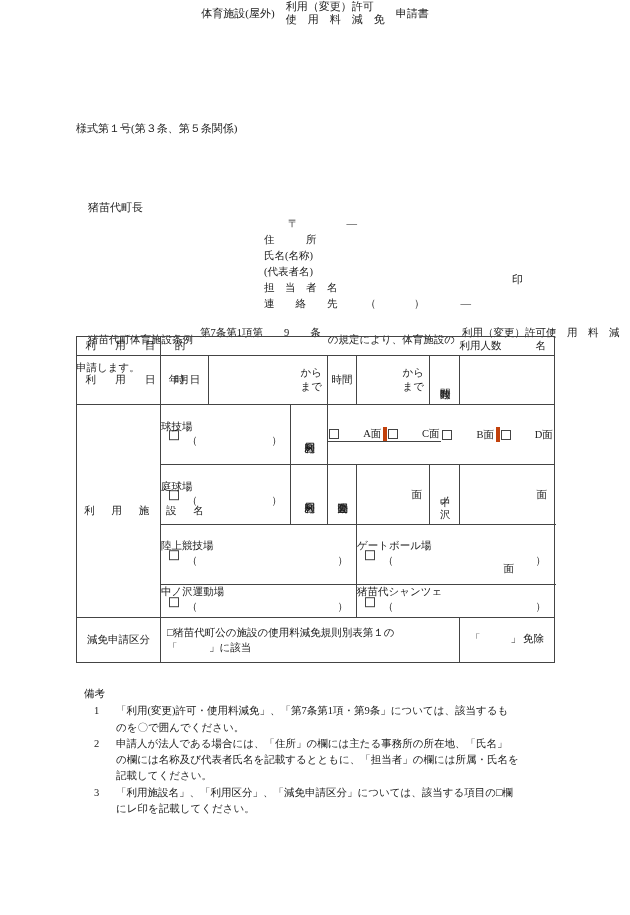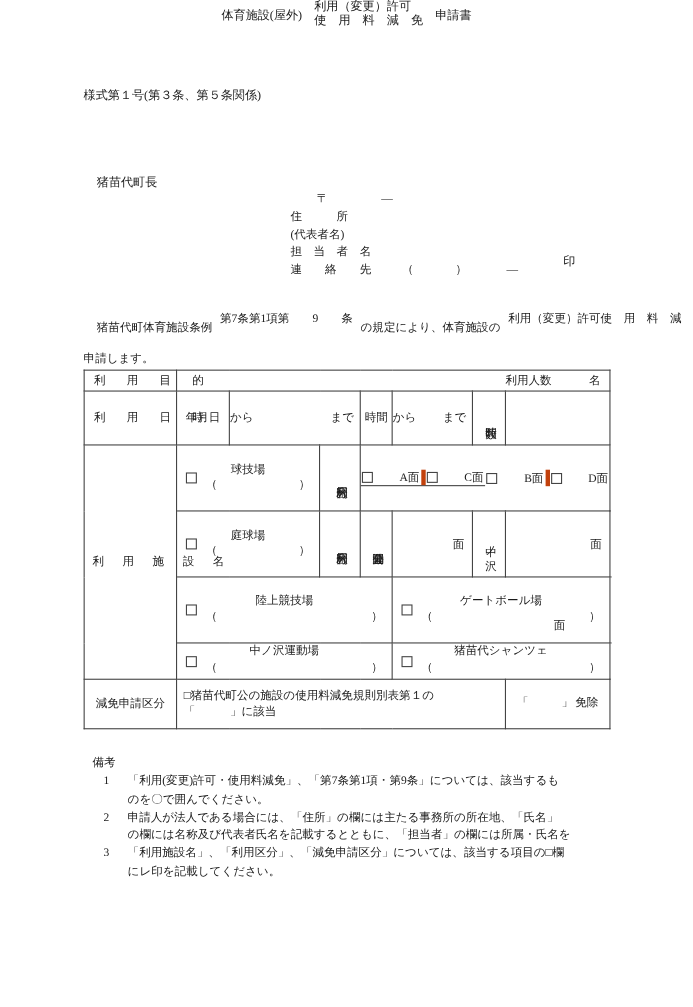--- a/index.html
+++ b/index.html
@@ -15,21 +15,21 @@
     color: #1a1a1a;
     font-size: 10.5px;
     overflow: hidden;
   }
   .page {
     position: absolute;
     inset: 0;
   }
 
   
-  .abs { position: absolute; }
+  .abs { position: absolute; margin-top: 42px; }
   .nowrap { white-space: nowrap; }
   .center { text-align: center; }
 
   
   .spaced { letter-spacing: 0.42em; text-indent: 0.42em; }
   .spaced-sm { letter-spacing: 0.30em; text-indent: 0.30em; }
 
   
   .vert {
     writing-mode: vertical-rl;
@@ -129,21 +129,21 @@
     height: 100%;
     padding-right: 8px;
     gap: 34px;
   }
 
   
   .r-datetime { height: 49px; }
   .fromto {
     height: 100%;
     display: flex;
-    flex-direction: row;
+    flex-direction: column;
     justify-content: space-between;
     align-items: flex-end;
     padding: 3px 5px 3px 0;
     box-sizing: border-box;
   }
   .vcell {
     height: 100%;
     display: flex;
     align-items: center;
     justify-content: center;
@@ -158,21 +158,21 @@
   .fac-name .chk {
     position: absolute;
     left: 8px; top: 50%;
     transform: translateY(-50%);
   }
   .fac-name .label {
     position: absolute;
     left: 0; right: 0;
     top: 50%;
     transform: translateY(-110%);
-    text-align: center;
+    text-align: left;
   }
   .fac-name .paren-l {
     position: absolute;
     left: 26px; top: 50%;
     transform: translateY(-8%);
   }
   .fac-name .paren-r {
     position: absolute;
     right: 8px; top: 50%;
     transform: translateY(-8%);
@@ -276,20 +276,21 @@
     <span class="nowrap post">申請書</span>
   </div>
 
   <div class="abs nowrap" id="addressee">猪苗代町長</div>
 
   <div class="abs" id="applicant">
     <div class="row postal nowrap">
       <span>〒</span><span class="dash">—</span>
     </div>
     <div class="row nowrap">住　　　所</div>
+    <div class="row nowrap">氏名(名称)</div>
     <div class="row nowrap">(代表者名)</div>
     <div class="row nowrap">担　当　者　名</div>
     <div class="row nowrap">
       <span>連　　絡　　先</span><span class="tel-open">（</span><span class="tel-close">）</span><span class="tel-dash">—</span>
     </div>
   </div>
   <div class="abs nowrap" id="seal">印</div>
 
   <div class="abs" id="clause">
     <span class="nowrap lead">猪苗代町体育施設条例</span>
@@ -509,20 +510,21 @@
       <span class="num">1</span>
       <span class="body">「利用(変更)許可・使用料減免」、「第7条第1項・第9条」については、該当するも</span>
     </div>
     <div class="cont">のを〇で囲んでください。</div>
 
     <div class="note">
       <span class="num">2</span>
       <span class="body">申請人が法人である場合には、「住所」の欄には主たる事務所の所在地、「氏名」</span>
     </div>
     <div class="cont">の欄には名称及び代表者氏名を記載するとともに、「担当者」の欄には所属・氏名を</div>
+    <div class="cont">記載してください。</div>
 
     <div class="note">
       <span class="num">3</span>
       <span class="body">「利用施設名」、「利用区分」、「減免申請区分」については、該当する項目の□欄</span>
     </div>
     <div class="cont">にレ印を記載してください。</div>
   </div>
 
 </div>
 

